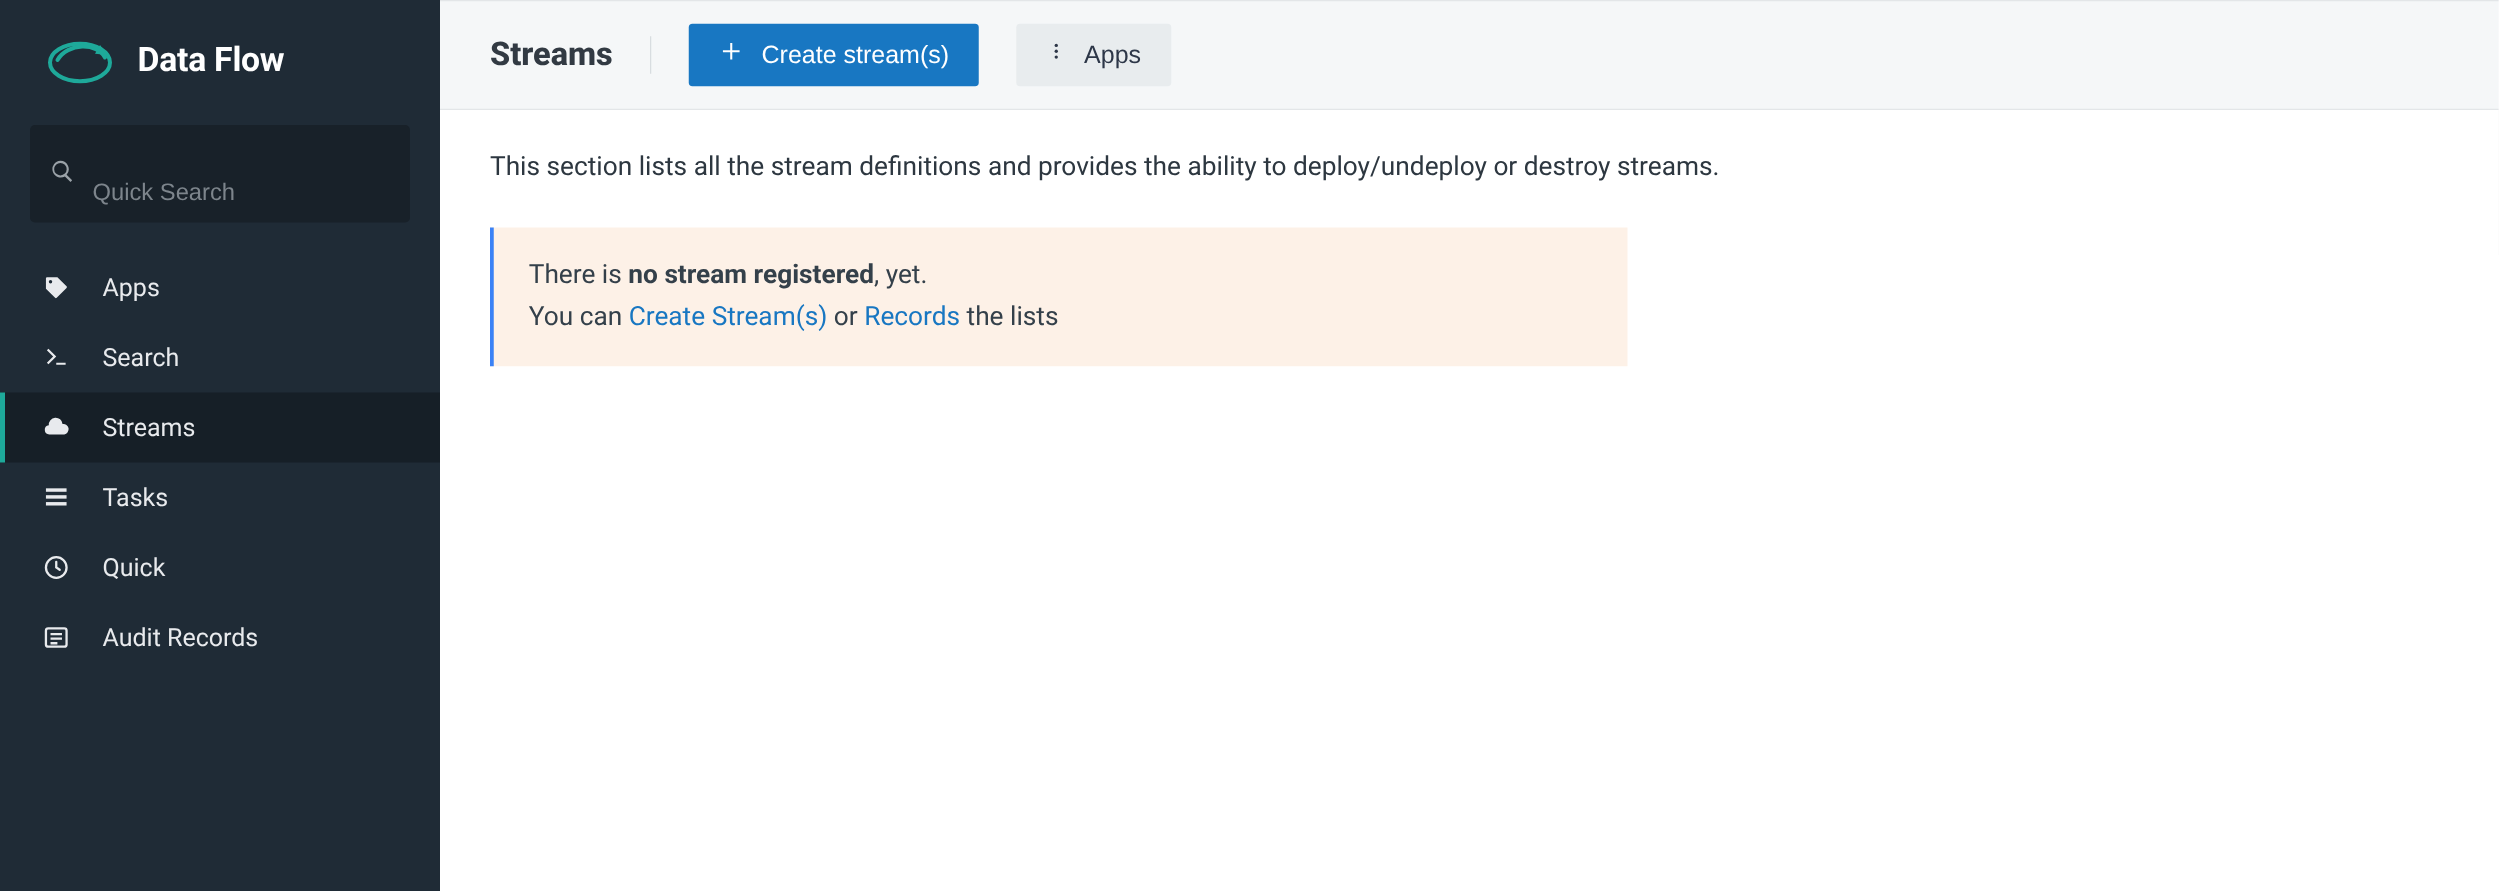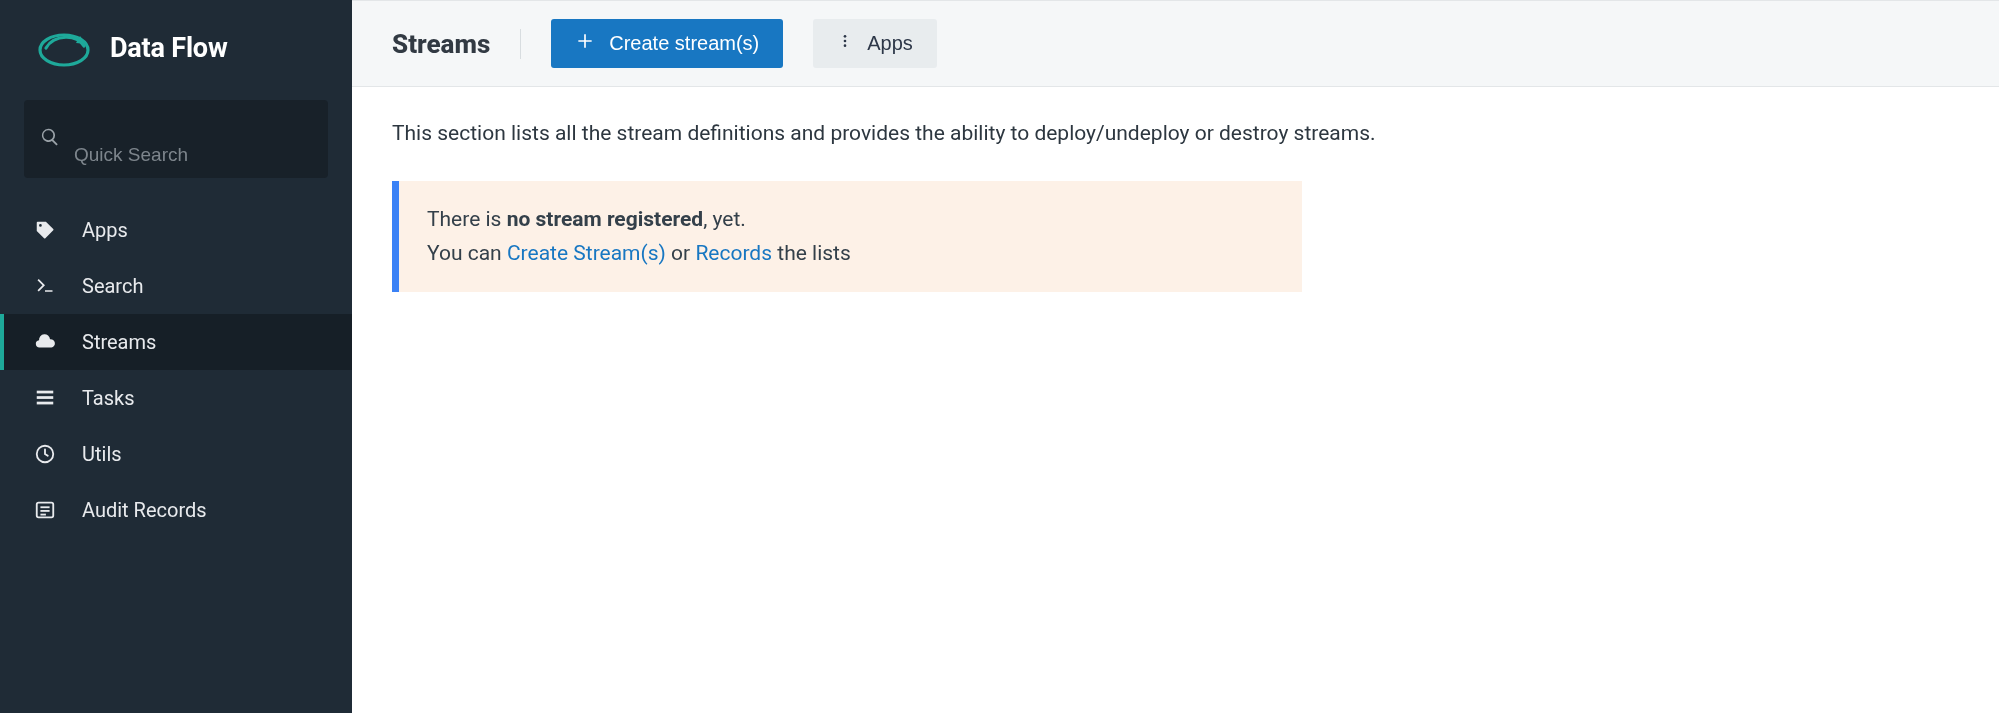--- a/index.html
+++ b/index.html
@@ -95,21 +95,21 @@
   .btn-primary { background: #1877c2; color: #fff; }
   .btn-primary svg { fill:#fff; }
   .btn-secondary { background: #e8ecee; color: #2d3748; }
   .btn-secondary svg { fill:#2d3748; }
 
   .content { padding: 34px 40px; }
   .description { font-size: 21px; color:#2d3740; margin-bottom: 36px; }
 
   .empty-box {
     background: #fdf1e7;
-    border-left: 7px solid #3b82f6;
+    border-left: 3px solid #3b82f6;
     padding: 22px 28px;
     max-width: 910px;
     font-size: 21px;
     line-height: 1.6;
     color: #34404a;
   }
   .empty-box strong { font-weight: 700; }
   .empty-box a { color: #1877c2; text-decoration: none; cursor:pointer; }
 </style>
 </head>
@@ -171,21 +171,21 @@
       </span>
       <span>Tasks</span>
     </li>
     <li class="nav-item">
       <span class="nav-icon">
         <svg viewBox="0 0 24 24" width="22" height="22">
             <circle cx="12" cy="12" r="9" fill="none" stroke="#e8eaed" stroke-width="2"></circle>
             <path d="M12 7v5l3 2" fill="none" stroke="#e8eaed" stroke-width="2" stroke-linecap="round"></path>
           </svg>
       </span>
-      <span>Utils</span>
+      <span>Quick</span>
     </li>
     <li class="nav-item">
       <span class="nav-icon">
         <svg viewBox="0 0 24 24" width="22" height="22">
             <rect x="3" y="4" width="18" height="16" rx="2" fill="none" stroke="#e8eaed" stroke-width="2"></rect>
             <line x1="7" y1="9" x2="17" y2="9" stroke="#e8eaed" stroke-width="2"></line>
             <line x1="7" y1="13" x2="17" y2="13" stroke="#e8eaed" stroke-width="2"></line>
             <line x1="7" y1="17" x2="13" y2="17" stroke="#e8eaed" stroke-width="2"></line>
           </svg>
       </span>

